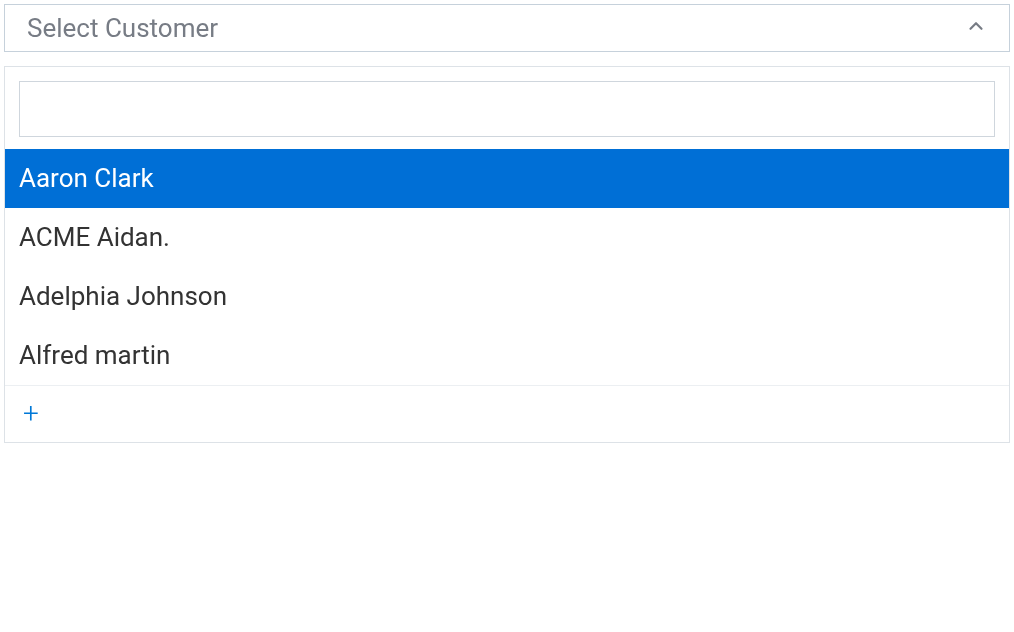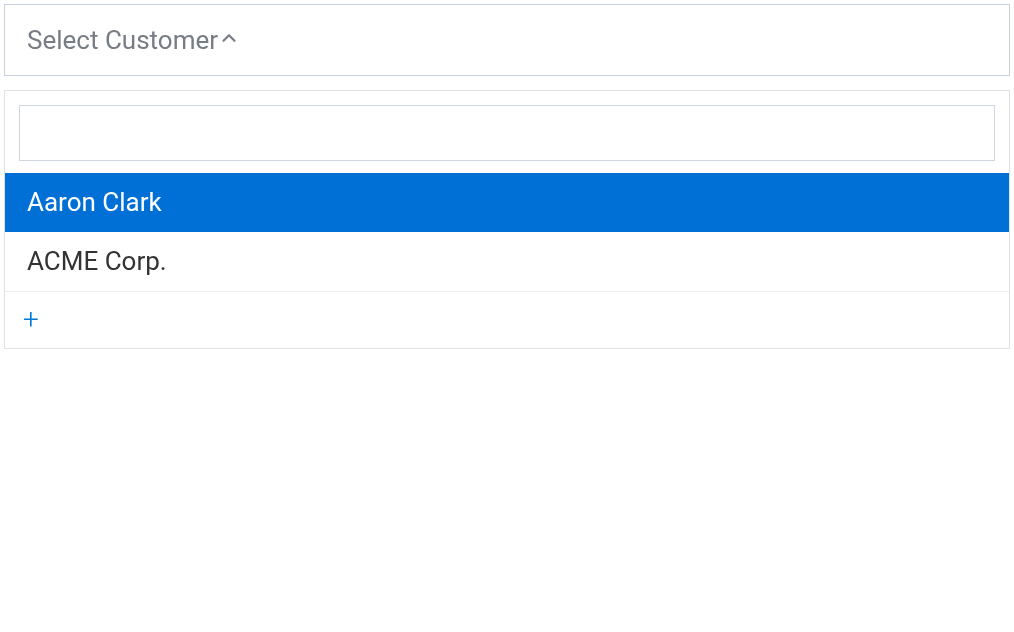--- a/index.html
+++ b/index.html
@@ -7,21 +7,22 @@
       font-family: -apple-system, BlinkMacSystemFont, "Segoe UI", Roboto, "Helvetica Neue", Arial, sans-serif;
       background: #fff;
       padding: 4px;
       width: 1014px;
       height: 632px;
       overflow: hidden;
     }
     .select-header {
       display: flex;
       align-items: center;
-      height: 72px;
+      justify-content: space-between;
+      height: 48px;
       padding: 0 22px;
       border: 1px solid #c6d1db;
       background: #fff;
       cursor: pointer;
     }
     .select-header-label {
       font-size: 26px;
       color: #777c85;
       font-weight: 400;
     }
@@ -46,21 +47,21 @@
       color: #333;
     }
     .options-container {
       max-height: 400px;
       overflow-y: auto;
     }
     .options-list {
       list-style: none;
     }
     .option-item {
-      padding: 12px 22px;
+      padding: 12px 14px;
       font-size: 26px;
       color: #333;
       cursor: pointer;
       line-height: 1.35;
     }
     .option-item.highlighted {
       background: #006fd6;
       color: #fff;
     }
     .new-customer-footer {
@@ -99,19 +100,21 @@
   </span>
 </div>
 
 <div class="dropdown-panel">
   <div class="search-wrapper">
     <input type="text" class="search-input" autofocus="" value="" style="">
   </div>
   <div class="options-container">
     <ul class="options-list" id="options-list">
     <li class="option-item highlighted">Aaron Clark</li>
-        <li class="option-item">ACME Corp.</li>
+        <li class="option-item">ACME Aidan.</li>
+        <li class="option-item">Adelphia Johnson</li>
+        <li class="option-item">Alfred martin</li>
       </ul>
   </div>
   <div class="new-customer-footer">
     <span class="plus-icon">+</span>
   </div>
 </div>
 
 </body></html>

